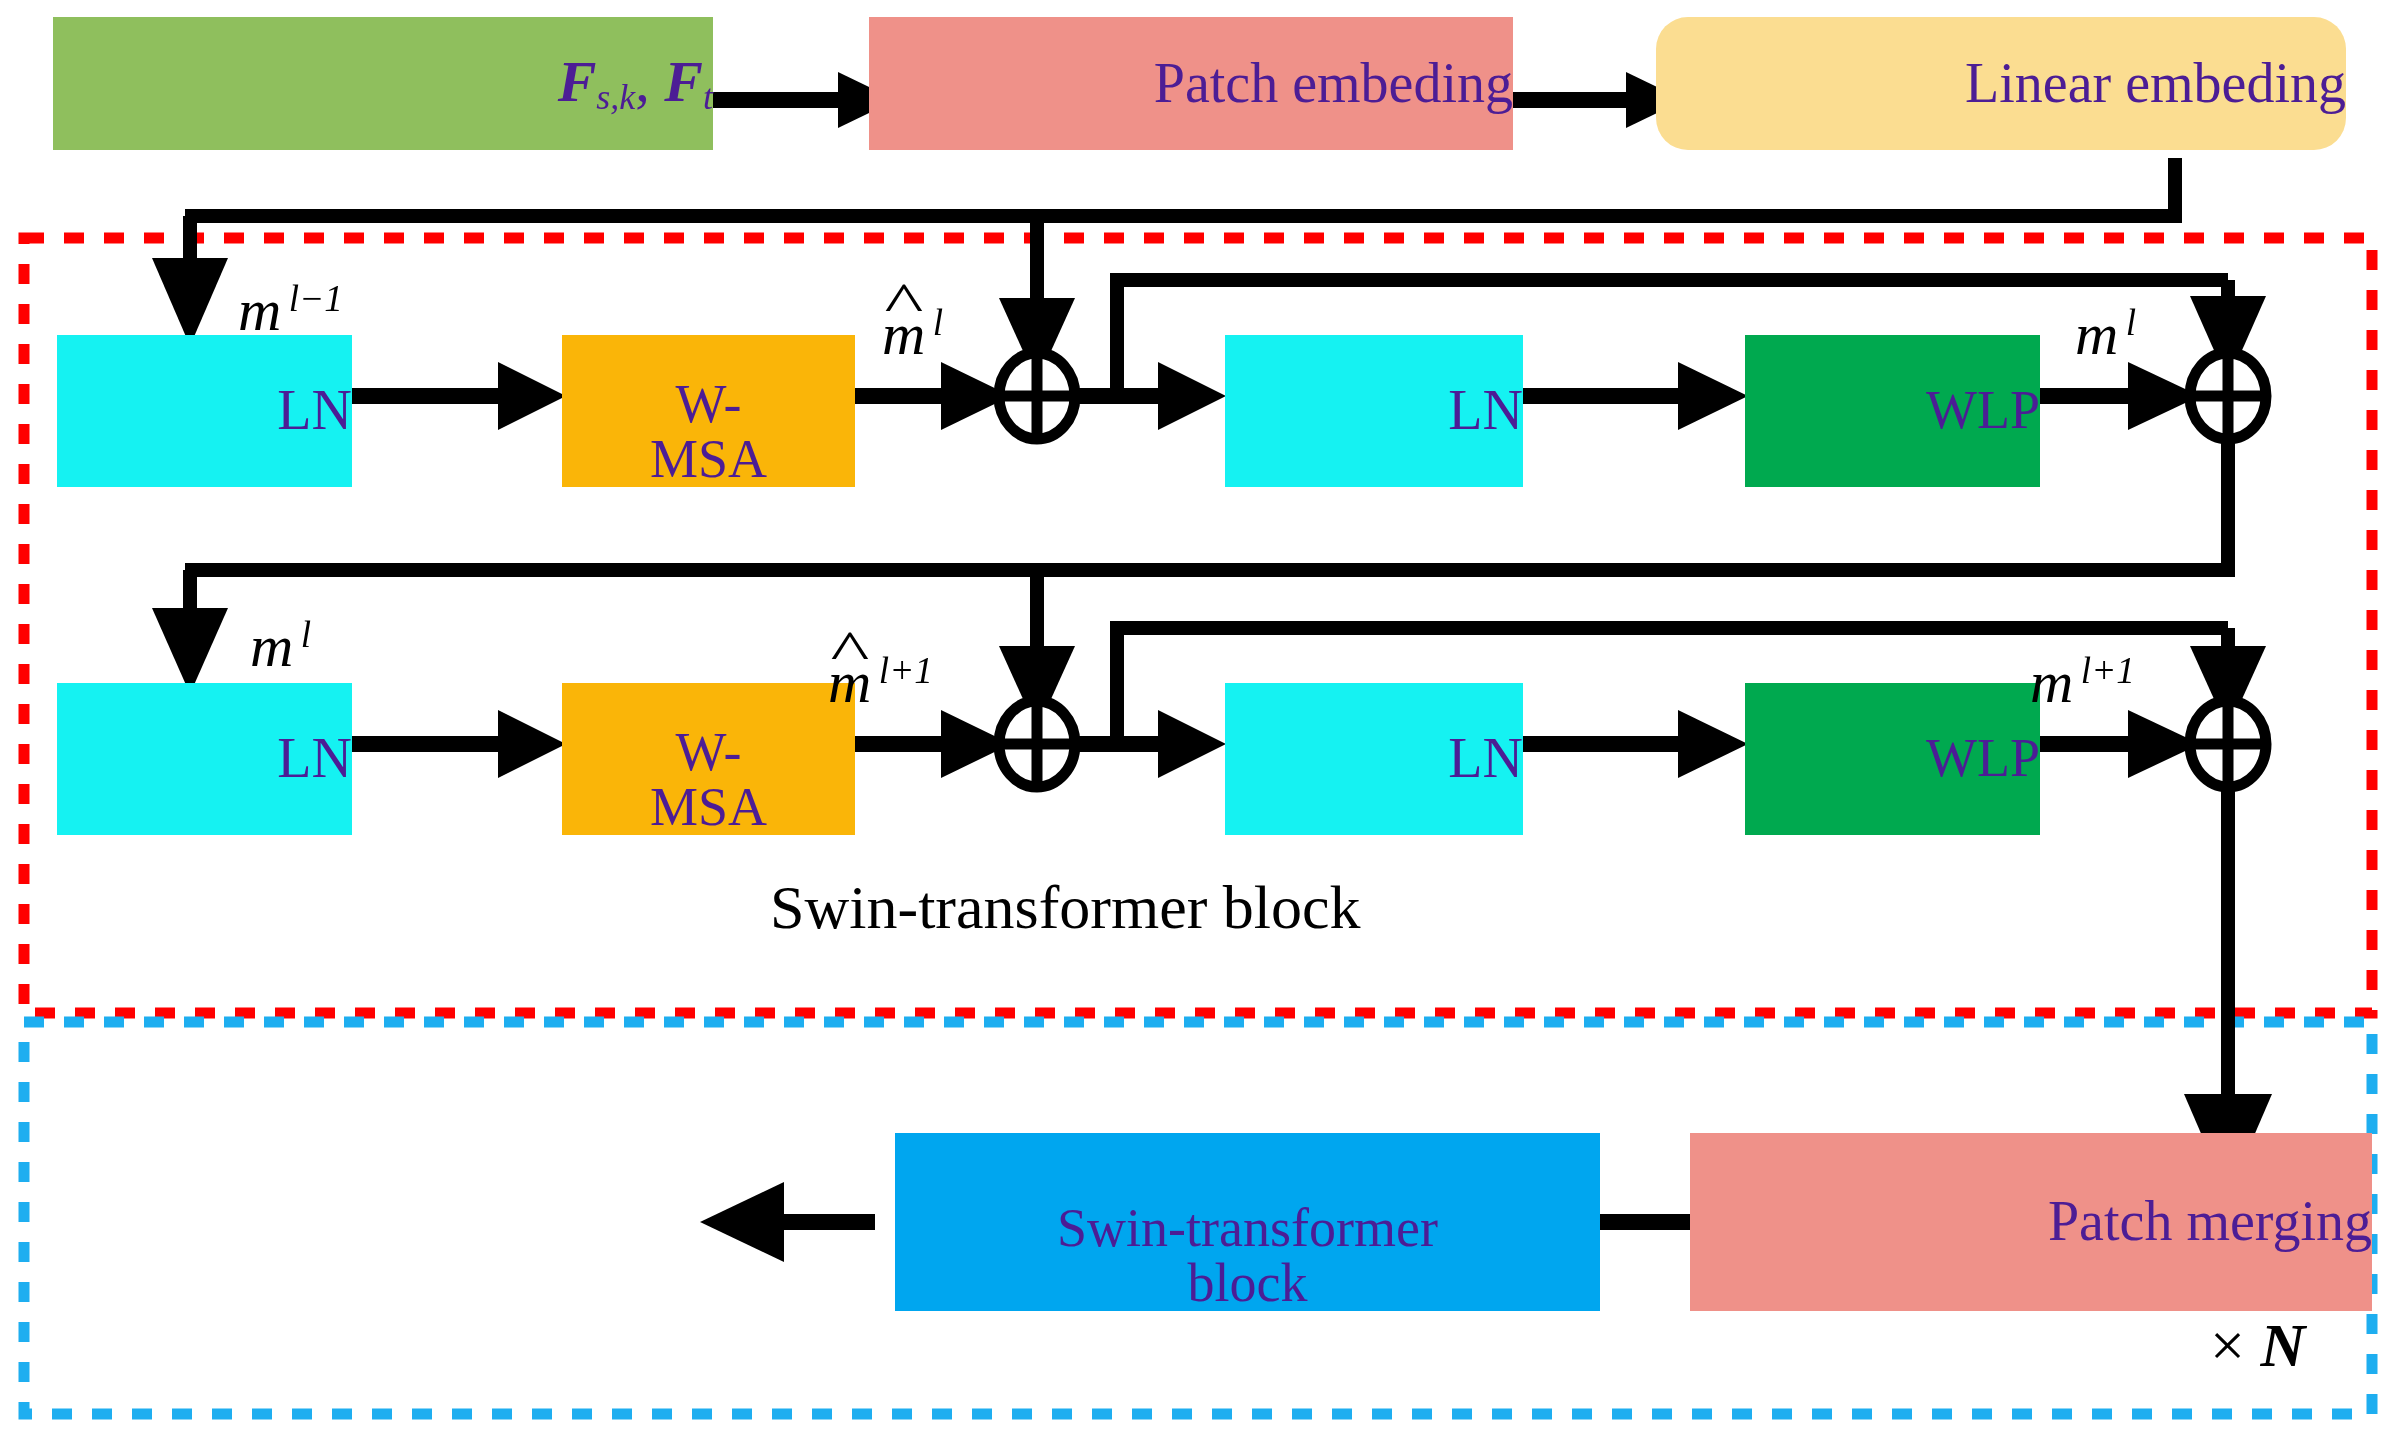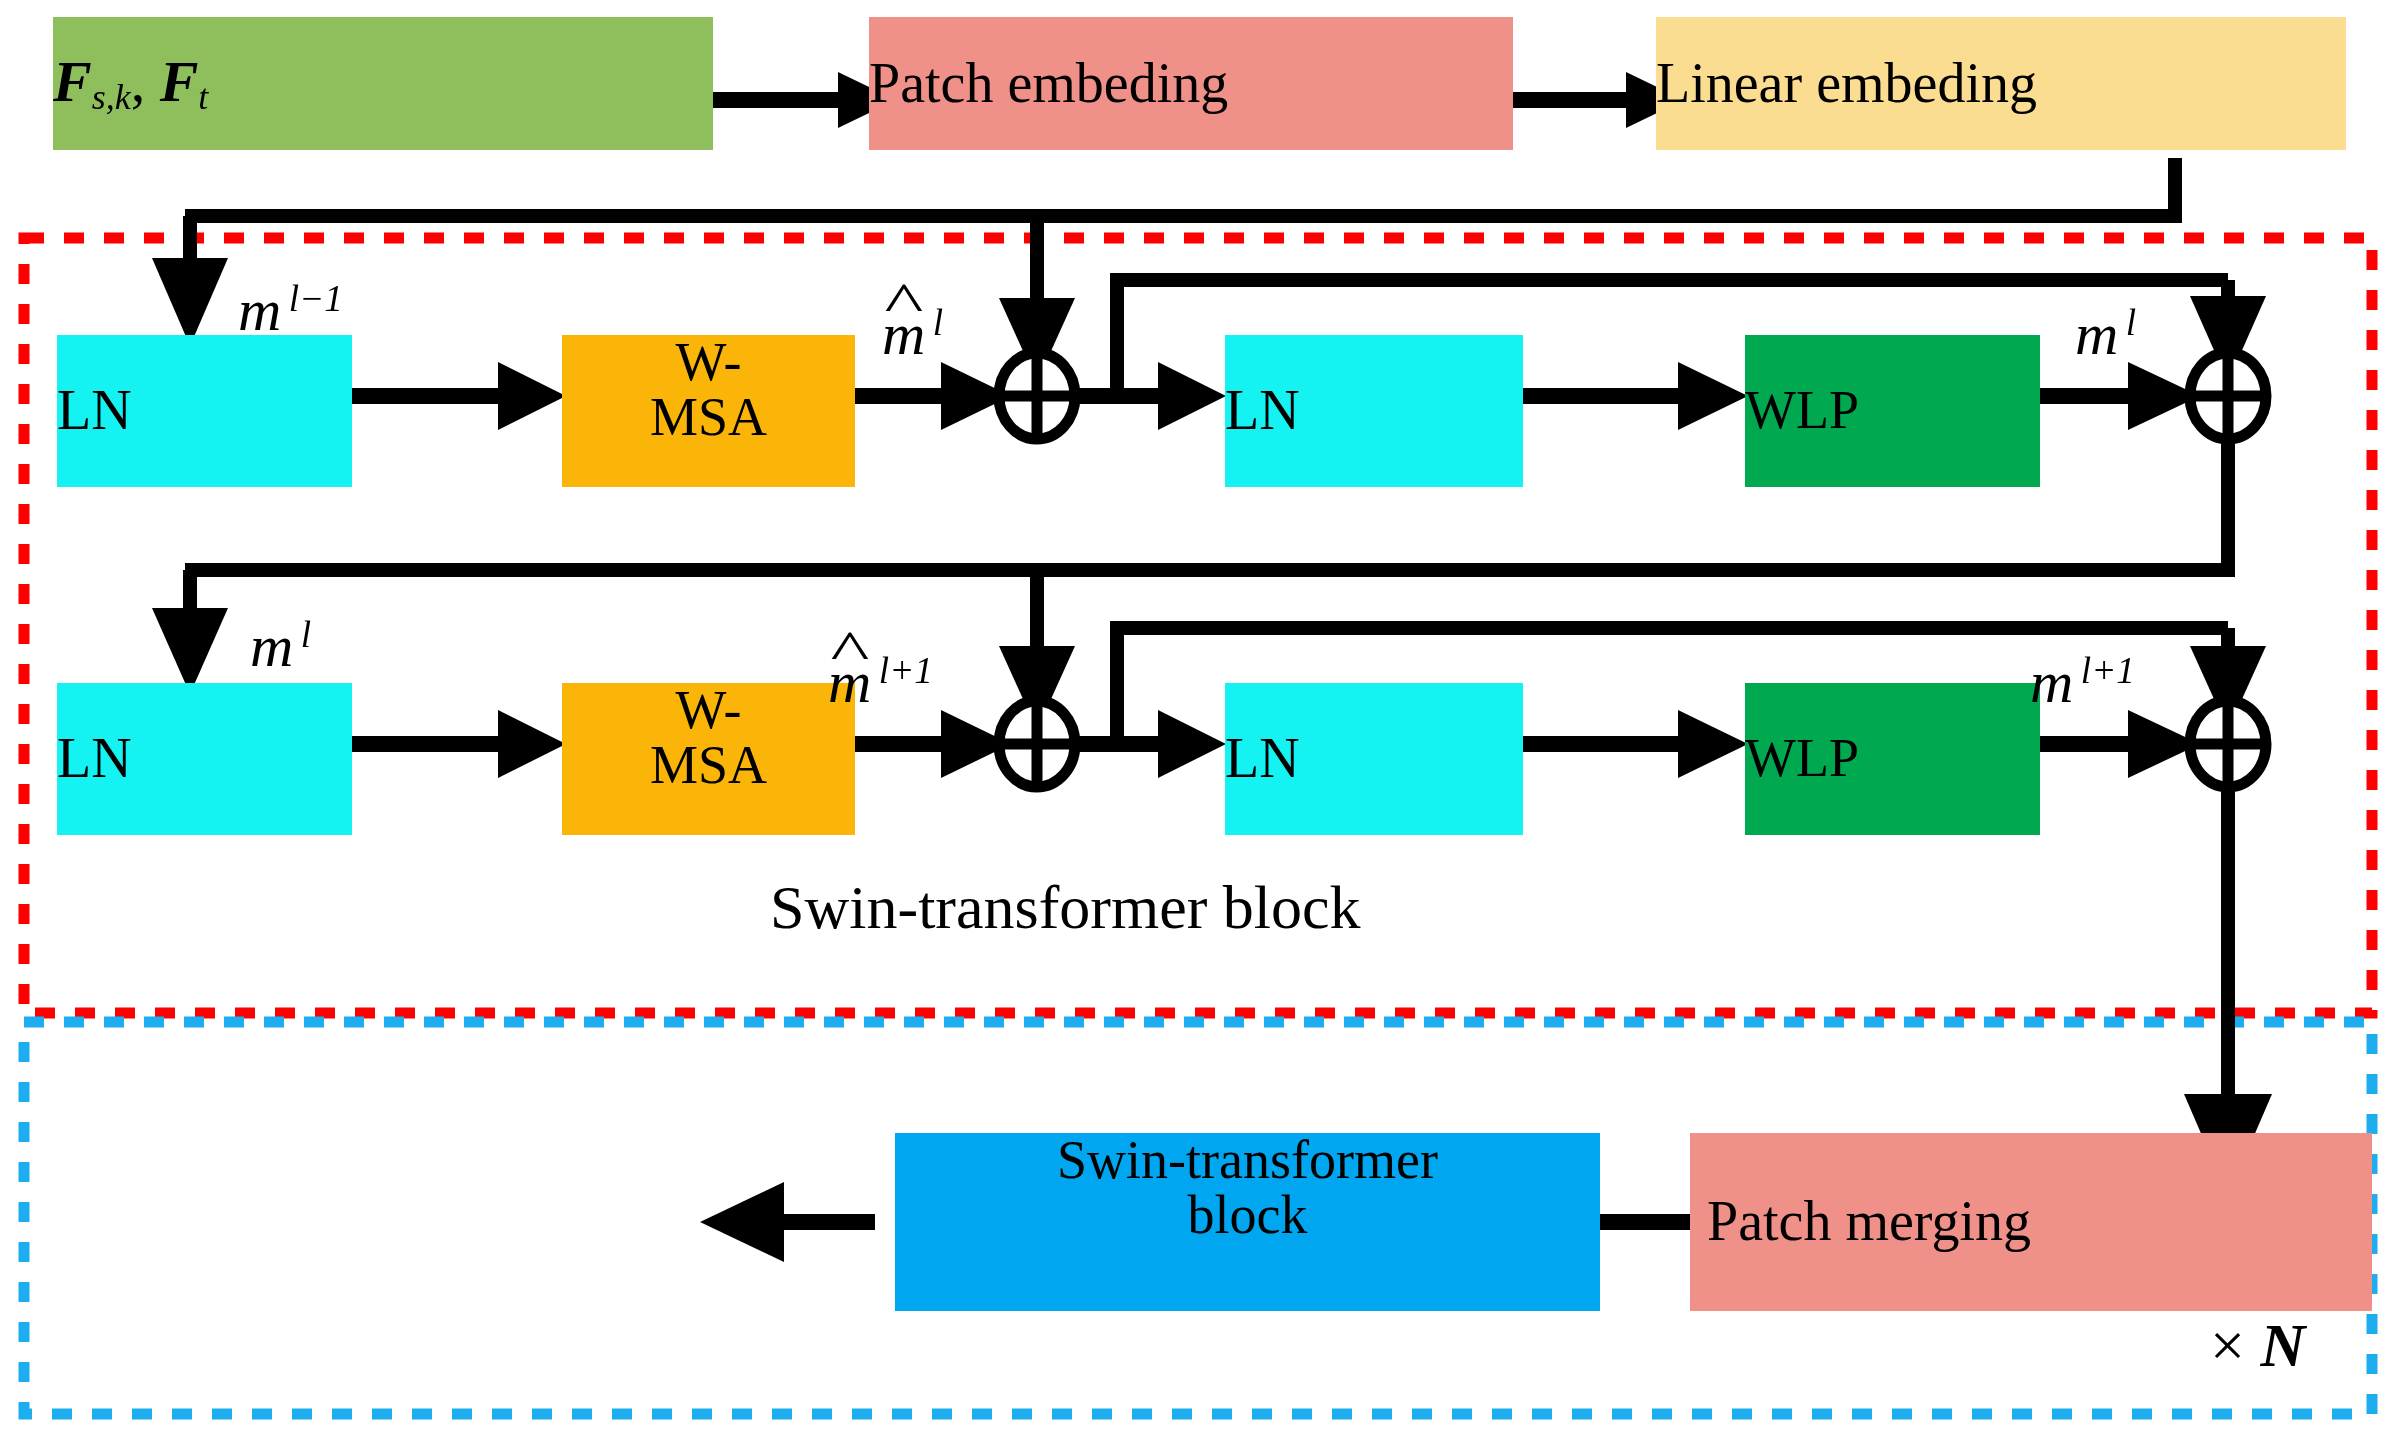--- a/index.html
+++ b/index.html
@@ -1,22 +1,22 @@
 <!DOCTYPE html>
 <html><head>
 <meta charset="utf-8">
 <style>
   html,body{margin:0;padding:0;background:#ffffff;}
   body{width:2398px;height:1430px;overflow:hidden;
        font-family:"Liberation Serif","DejaVu Serif",serif;}
   #stage{position:relative;width:2398px;height:1430px;background:#fff;}
   svg.layer{position:absolute;left:0;top:0;width:2398px;height:1430px;}
 
-  .box{position:absolute;display:flex;align-items:center;justify-content:flex-start;
-       text-align:center;color:#000000;line-height:1.02;}
+  .box{position:absolute;display:flex;align-items:center;justify-content:flex-end;
+       text-align:center;color:#4c1d95;line-height:1.02;}
   .box span{display:block;}
 
   .lbl{position:absolute;color:#000;white-space:nowrap;}
 
   
   .mi{font-style:italic;font-family:"Liberation Serif","DejaVu Serif",serif;}
   .mb{font-style:italic;font-weight:bold;font-family:"Liberation Serif","DejaVu Serif",serif;}
   sub{font-size:0.62em;vertical-align:-0.22em;font-style:italic;}
   sup{font-size:0.62em;vertical-align:0.52em;font-style:italic;}
   .hat{position:relative;display:inline-block;}
@@ -161,21 +161,21 @@
   <div class="box" style="left:53px;top:17px;width:660px;height:133px;background:#8FBF5D;font-size:58px;">
     <span>
       <i class="mb">F</i><sub>s,<i>k</i></sub>,&nbsp;<i class="mb">F</i><sub>t</sub>
     </span>
   </div>
 
   <div class="box" style="left:869px;top:17px;width:644px;height:133px;background:#EF9189;font-size:56px;">
     <span>Patch embeding</span>
   </div>
 
-  <div class="box" style="left:1656px;top:17px;width:690px;height:133px;background:#FBDD91;font-size:56px;">
+  <div class="box" style="left:1656px;top:17px;width:690px;height:133px;background:#FBDD91;font-size:56px;border-radius:32px;">
     <span>Linear embeding</span>
   </div>
 
   <div class="box" style="left:57px;top:335px;width:295px;height:152px;background:#15F2F2;font-size:56px;">
     <span>LN</span>
   </div>
 
   <div class="box" style="left:562px;top:335px;width:293px;height:152px;background:#FAB508;font-size:54px;flex-direction:column;">
     <span>W-</span>
     <span>MSA</span>

